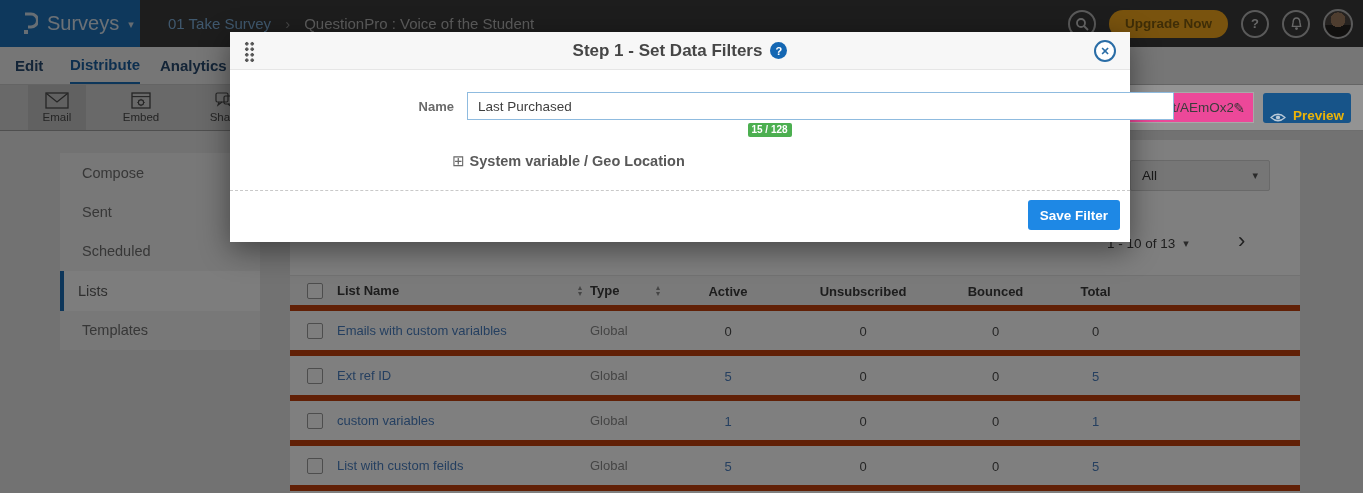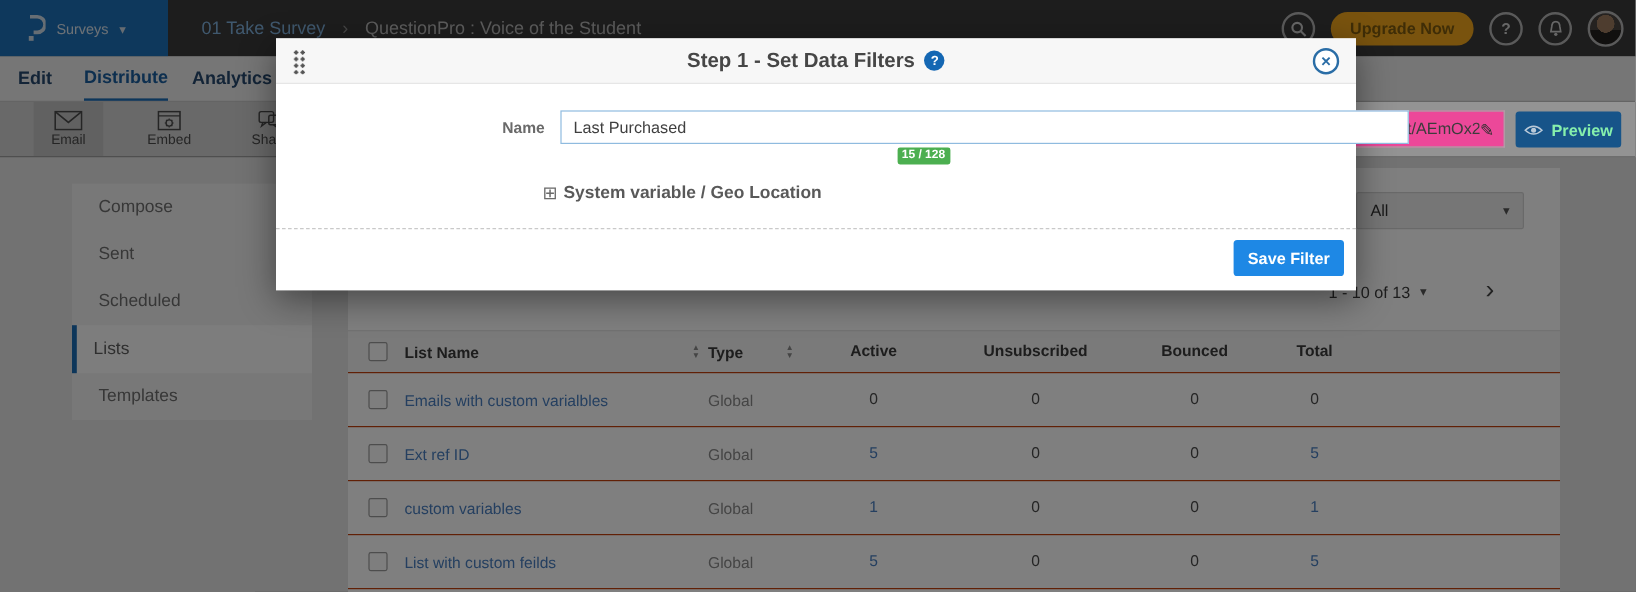--- a/index.html
+++ b/index.html
@@ -2,21 +2,21 @@
 <html><head>
 <meta charset="utf-8">
 <style>
   * { margin:0; padding:0; box-sizing:border-box; }
   body { font-family:"Liberation Sans", sans-serif; background:#222; }
   .stage { position:relative; width:1363px; height:493px; overflow:hidden; background:#e4e4e4; }
 
   
   .top-header { position:absolute; left:0; top:0; width:1363px; height:47px; background:#3a3a3a; z-index:1; }
   .logo-area { position:absolute; left:0; top:0; width:140px; height:47px; background:#1d71b8; display:flex; align-items:center; padding-left:20px; gap:9px; }
-  .surveys-label { color:#d8e2ec; font-size:12px; }
+  .surveys-label { color:#d8e2ec; font-size:20px; }
   .logo-caret { color:#cdd9e4; font-size:11px; margin-top:2px; }
   .breadcrumb { position:absolute; left:168px; top:0; height:47px; display:flex; align-items:center; gap:14px; }
   .bc-link { color:#7fb0dc; font-size:15px; cursor:pointer; }
   .bc-sep { color:#8b8b8b; font-size:15px; }
   .bc-title { color:#b9b9b9; font-size:15px; }
   .header-right { position:absolute; right:10px; top:0; height:47px; display:flex; align-items:center; gap:13px; }
   .circle-btn { width:28px; height:28px; border:2px solid #b5b5b5; border-radius:50%; display:flex; align-items:center; justify-content:center; color:#cfcfcf; font-size:13px; font-weight:bold; cursor:pointer; }
   .upgrade-btn { height:28px; padding:0 16px; background:#f2a71c; border:none; border-radius:14px; color:#7e5b0e; font-size:13.5px; font-weight:bold; cursor:pointer; }
   .avatar { width:30px; height:30px; border-radius:50%; border:2px solid #b5b5b5; background:
       radial-gradient(circle at 50% 34%, #9c7a5e 0 34%, transparent 35%),
@@ -34,38 +34,38 @@
   .dist-toolbar { position:absolute; left:0; top:85px; width:1363px; height:46px; background:#d2d2d2; border-bottom:1px solid #9e9e9e; z-index:1; }
   .tool-cell { position:absolute; top:0; width:58px; height:45px; display:flex; flex-direction:column; align-items:center; justify-content:center; gap:2px; cursor:pointer; }
   .tool-cell .t-label { font-size:11.5px; color:#4a4a4a; }
   .tool-cell.selected { background:#c3c3c3; }
 
   
   .link-toolbar { position:absolute; left:1130px; top:85px; width:233px; height:46px; background:#939393; border-bottom:1px solid #6e6e6e; z-index:60; }
   .link-field { position:absolute; left:0; top:7px; width:124px; height:31px; background:#ec4899; border:1px solid #a8a8a8; border-left:none; display:flex; align-items:center; justify-content:space-between; padding:0 8px 0 2px; }
   .link-text { font-size:13.5px; color:#3c3c3c; white-space:nowrap; overflow:hidden; }
   .pencil { font-size:14px; color:#303030; cursor:pointer; }
-  .preview-btn { position:absolute; left:133px; top:8px; width:88px; height:30px; background:#175489; border:none; border-radius:3px; color:#86efac; font-size:13.5px; font-weight:bold; display:flex; align-items:center; justify-content:center; gap:7px; cursor:pointer; }
+  .preview-btn { position:absolute; left:133px; top:8px; width:88px; height:30px; background:#175489; border:none; border-radius:3px; color:#eab308; font-size:13.5px; font-weight:bold; display:flex; align-items:flex-end; justify-content:center; gap:7px; cursor:pointer; }
 
   
   .sidebar { position:absolute; left:60px; top:153px; width:200px; height:197px; background:#f0f0f0; z-index:1; }
   .side-item { height:39.4px; display:flex; align-items:center; padding-left:18px; font-size:14.5px; color:#6e6e6e; border-left:4px solid transparent; cursor:pointer; }
   .side-item.active { background:#fbfbfb; border-left:4px solid #1b6cb5; padding-left:14px; color:#5e5e5e; }
 
   
   .card { position:absolute; left:290px; top:140px; width:1010px; height:353px; background:#ffffff; z-index:1; }
   .all-select { position:absolute; left:840px; top:20px; width:140px; height:31px; background:#ececec; border:1px solid #d2d2d2; border-radius:2px; display:flex; align-items:center; justify-content:space-between; padding:0 11px; cursor:pointer; }
   .all-select .sel-text { font-size:13.5px; color:#333; }
   .all-select .sel-caret { font-size:11px; color:#555; }
   .pagination { position:absolute; left:817px; top:96px; display:flex; align-items:center; gap:8px; font-size:13.5px; color:#3c3c3c; }
   .pag-caret { font-size:11px; color:#555; cursor:pointer; }
   .next-arrow { position:absolute; left:948px; top:90px; font-size:22px; color:#444; cursor:pointer; line-height:1; }
 
   .table { position:absolute; left:0; top:135px; width:1010px; }
-  .trow { display:flex; align-items:center; padding-left:17px; border-bottom:1px solid #c2410c; }
+  .trow { display:flex; align-items:center; padding-left:17px; border-bottom:6px solid #c2410c; }
   .thead { height:36px; background:#f4f4f4; border-top:1px solid #e4e4e4; }
   .tbody-row { height:45px; }
   .c-cb { width:16px; margin-right:14px; }
   .checkbox { width:16px; height:16px; border:1px solid #9a9a9a; border-radius:2px; background:#fdfdfd; cursor:pointer; }
   .c-name { width:253px; display:flex; align-items:center; justify-content:space-between; padding-right:8px; }
   .c-type { width:78px; display:flex; align-items:center; justify-content:space-between; padding-right:8px; }
   .c-num1 { width:120px; text-align:center; }
   .c-num2 { width:150px; text-align:center; }
   .c-num3 { width:115px; text-align:center; }
   .c-num4 { width:85px; text-align:center; }

